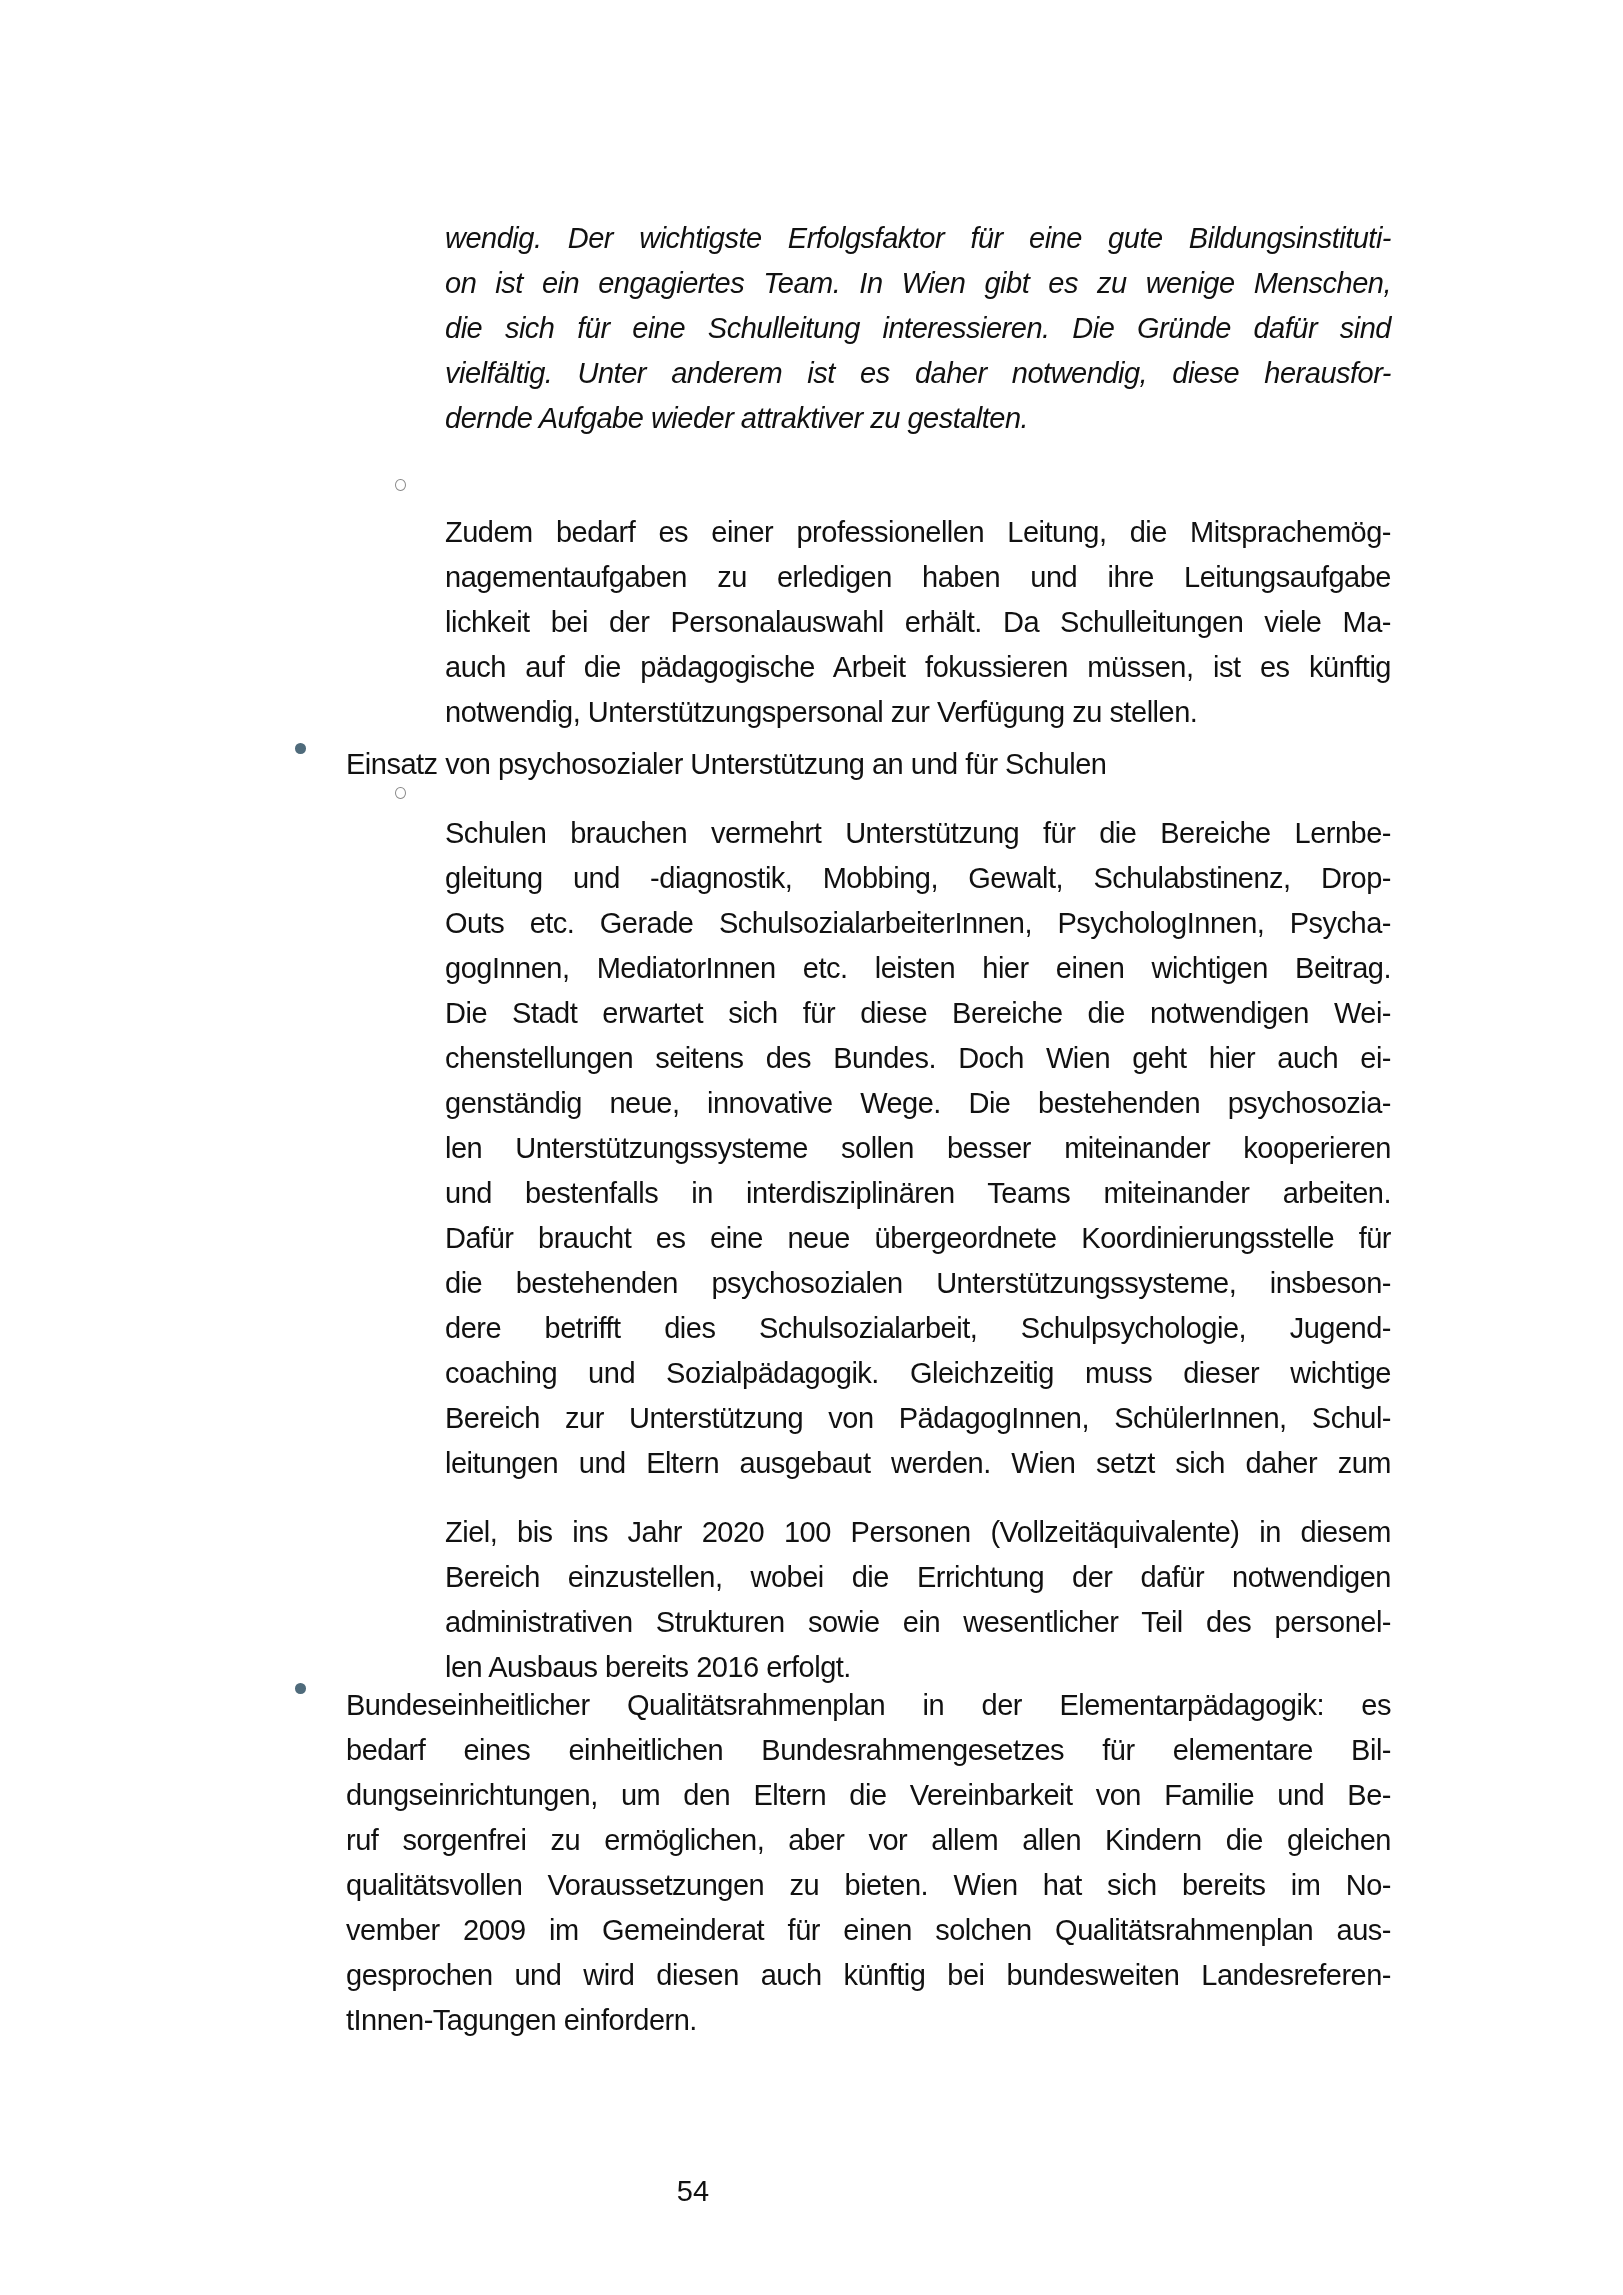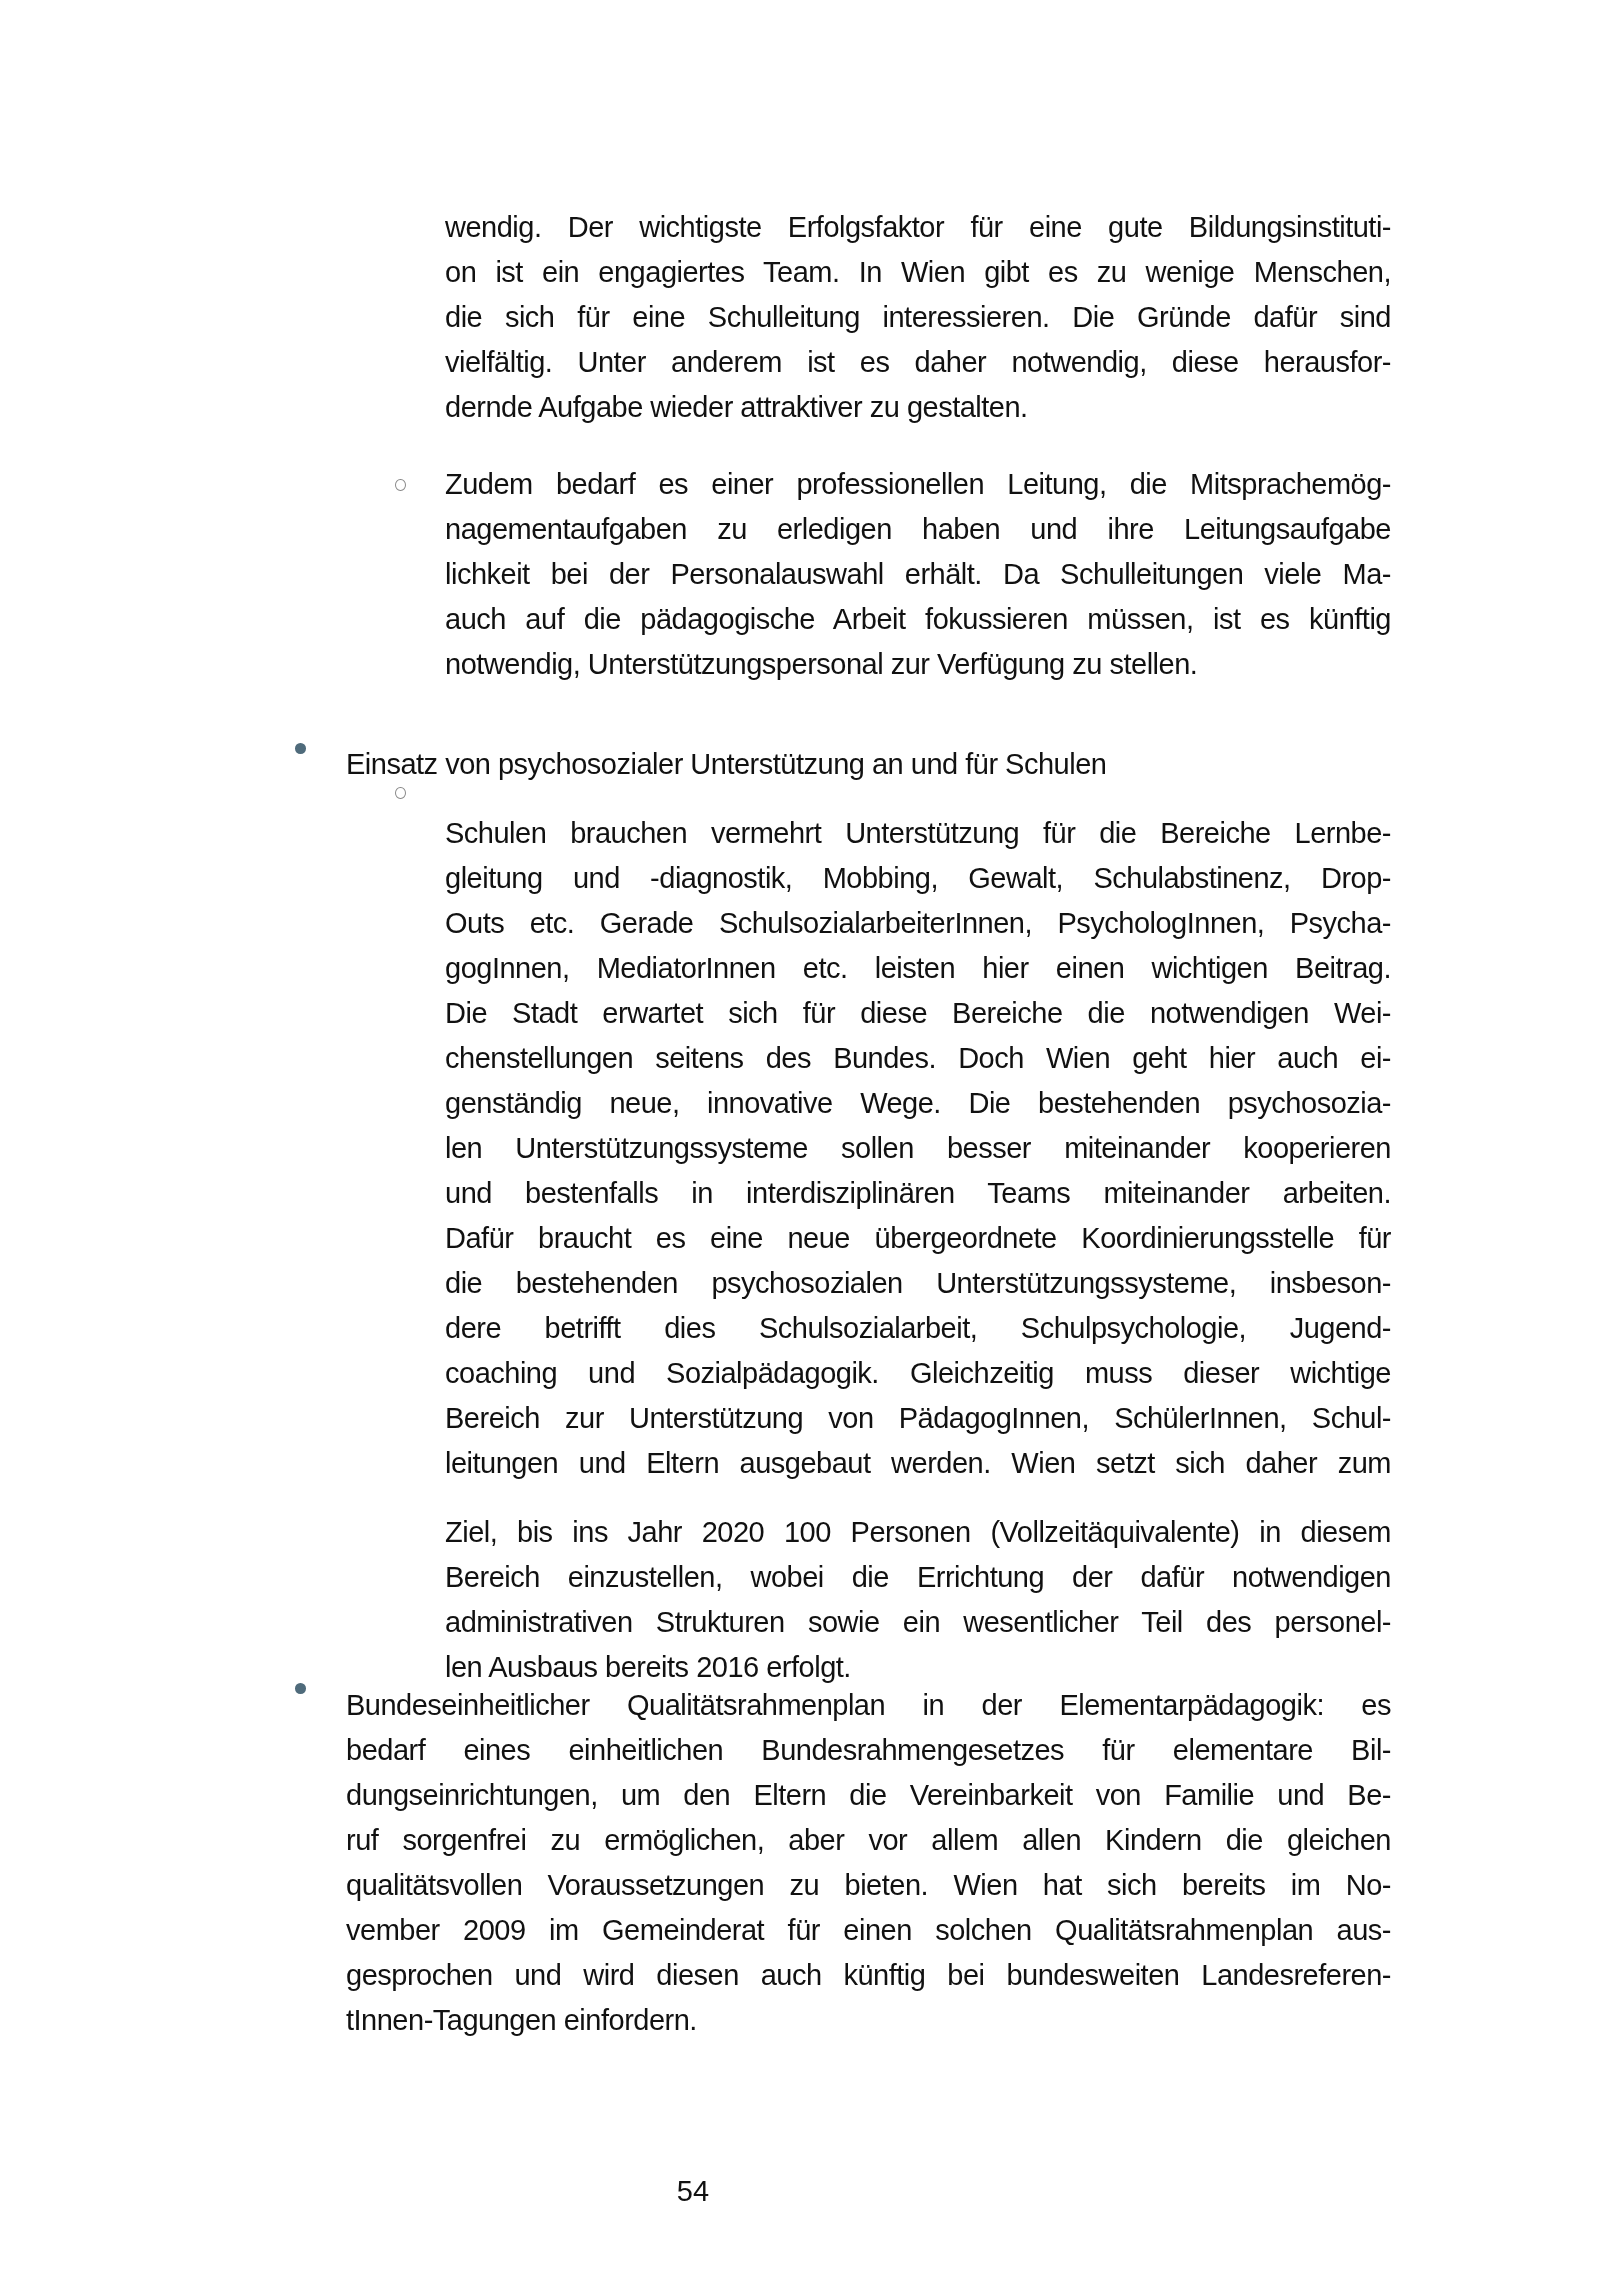--- a/index.html
+++ b/index.html
@@ -64,31 +64,31 @@
       text-align: center;
       font-size: 29px;
       color: #111111;
     }
   </style>
 </head>
 <body style="color: rgb(17, 17, 17);">
 
 <div class="page">
 
-  <div class="para lvl2" style="top:205px;">
+  <div class="para lvl2" style="top:216px;font-style:italic;">
     <span class="line just" style="white-space: normal;">wendig. Der wichtigste Erfolgsfaktor für eine gute Bildungsinstituti-</span>
     <span class="line just" style="white-space: normal;">on ist ein engagiertes Team. In Wien gibt es zu wenige Menschen,</span>
     <span class="line just" style="white-space: normal;">die sich für eine Schulleitung interessieren. Die Gründe dafür sind</span>
     <span class="line just" style="white-space: normal;">vielfältig. Unter anderem ist es daher notwendig, diese herausfor-</span>
     <span class="line">dernde Aufgabe wieder attraktiver zu gestalten.</span>
   </div>
 
   <span class="bullet-circle" style="left: 395px; top: 479px; border-color: rgb(138, 138, 138);"></span>
   <div class="para lvl2" style="top:462px;">
-    <span class="line just" style="white-space: normal;">Zudem bedarf es einer professionellen Leitung, die Mitsprachemög-</span>
+    <span class="line just" style="white-space: normal; margin-top: 48px;">Zudem bedarf es einer professionellen Leitung, die Mitsprachemög-</span>
     <span class="line just" style="white-space: normal;">nagementaufgaben zu erledigen haben und ihre Leitungsaufgabe</span>
     <span class="line just" style="white-space: normal;">lichkeit bei der Personalauswahl erhält. Da Schulleitungen viele Ma-</span>
     <span class="line just" style="white-space: normal;">auch auf die pädagogische Arbeit fokussieren müssen, ist es künftig</span>
     <span class="line">notwendig, Unterstützungspersonal zur Verfügung zu stellen.</span>
   </div>
 
   <span class="bullet-disc" style="left: 295px; top: 743px; background: rgb(79, 107, 123);"></span>
   <div class="para lvl1" style="top:725px;">
     <span class="line">Einsatz von psychosozialer Unterstützung an und für Schulen</span>
   </div>

